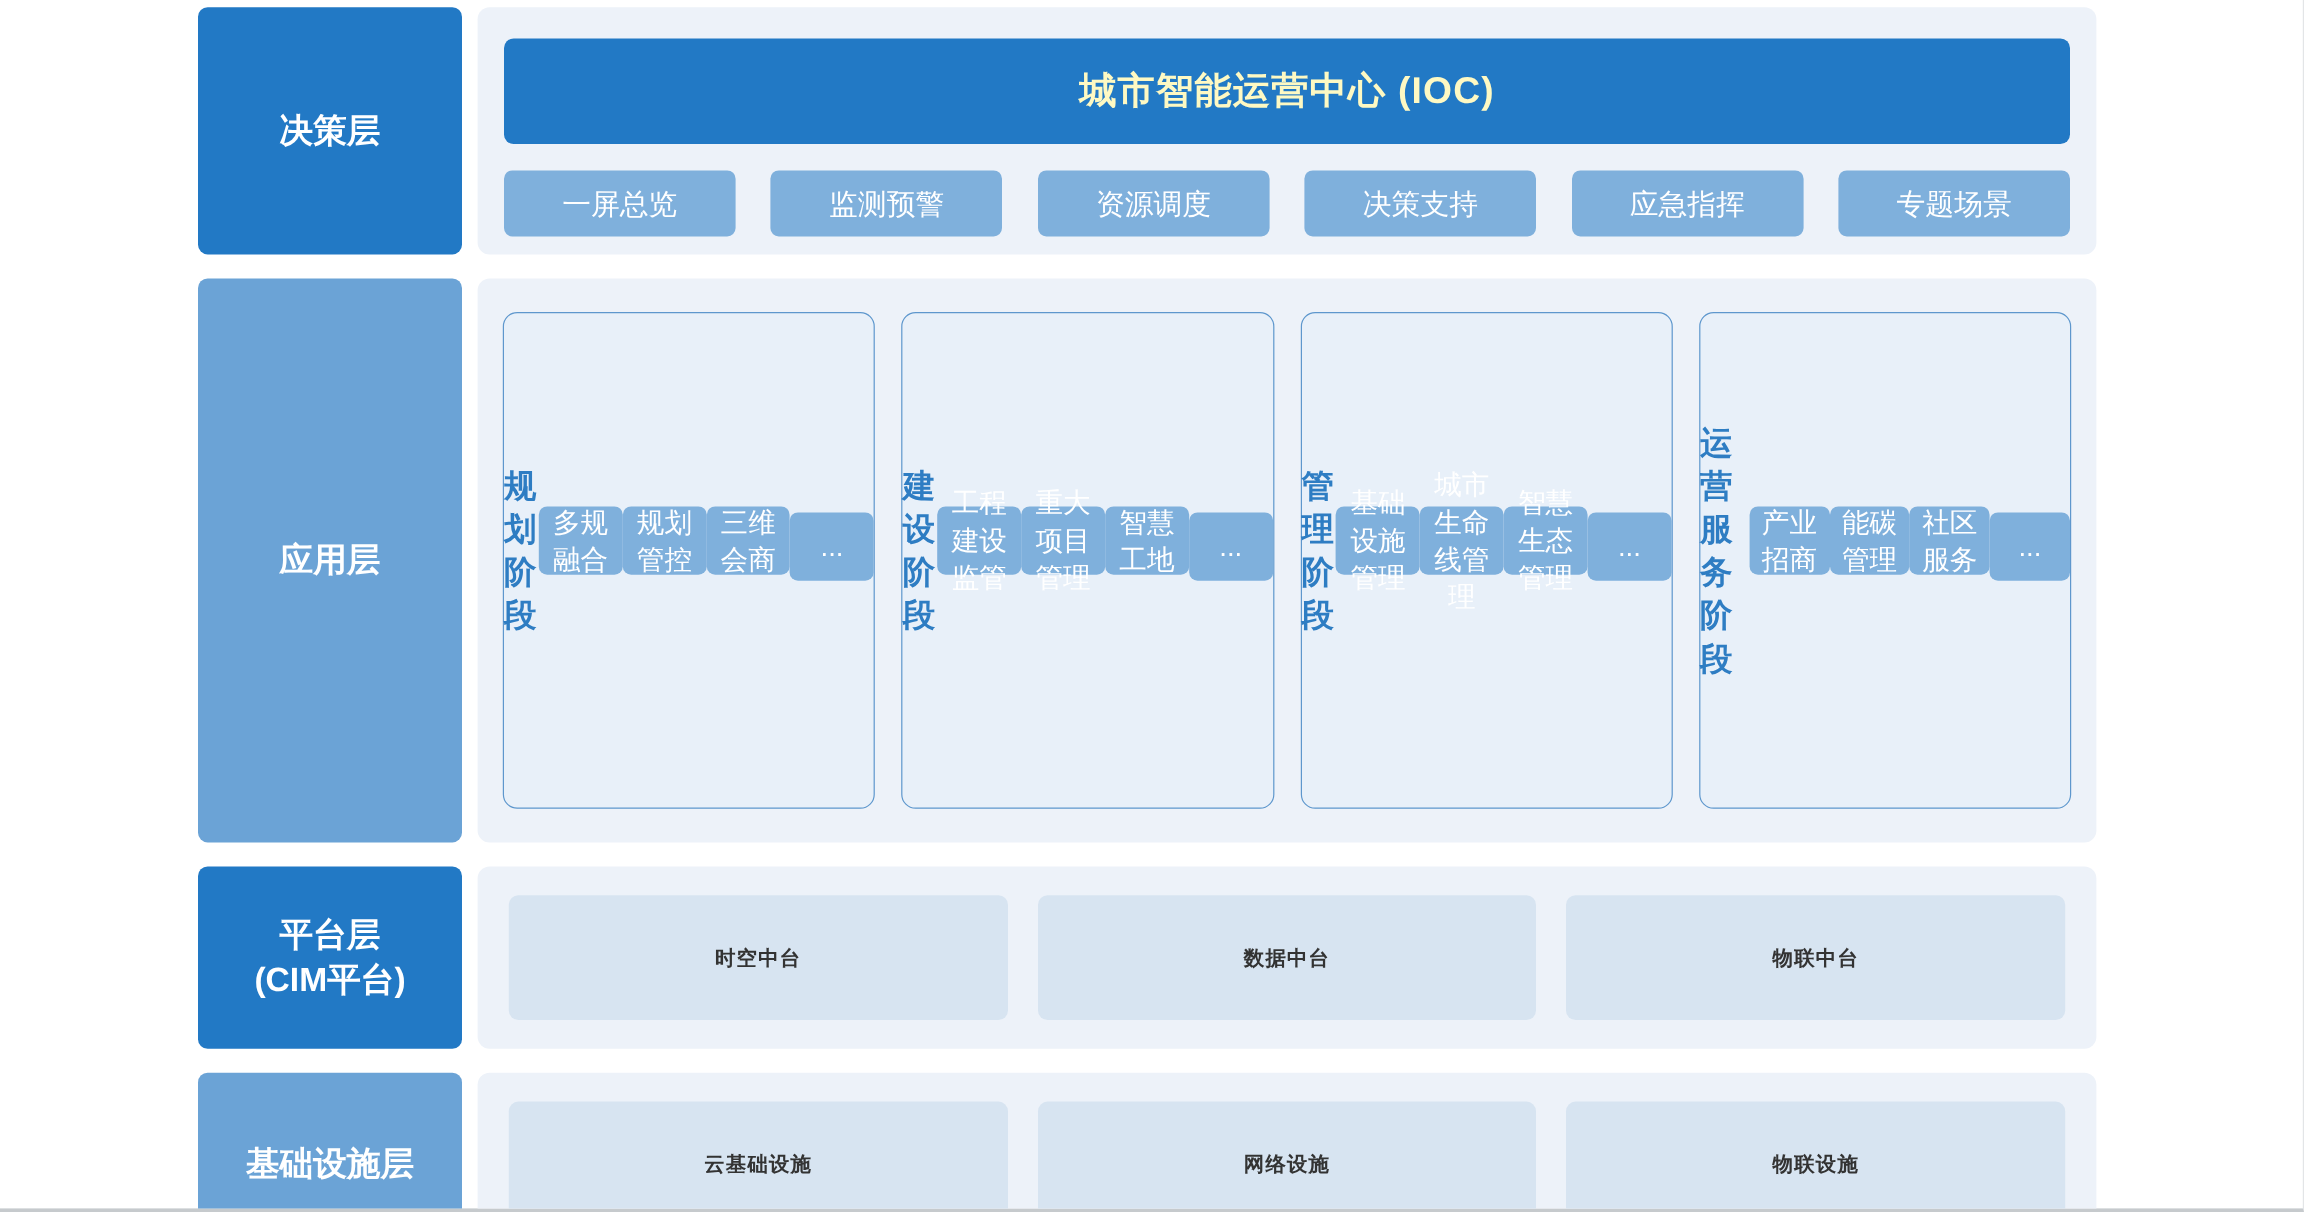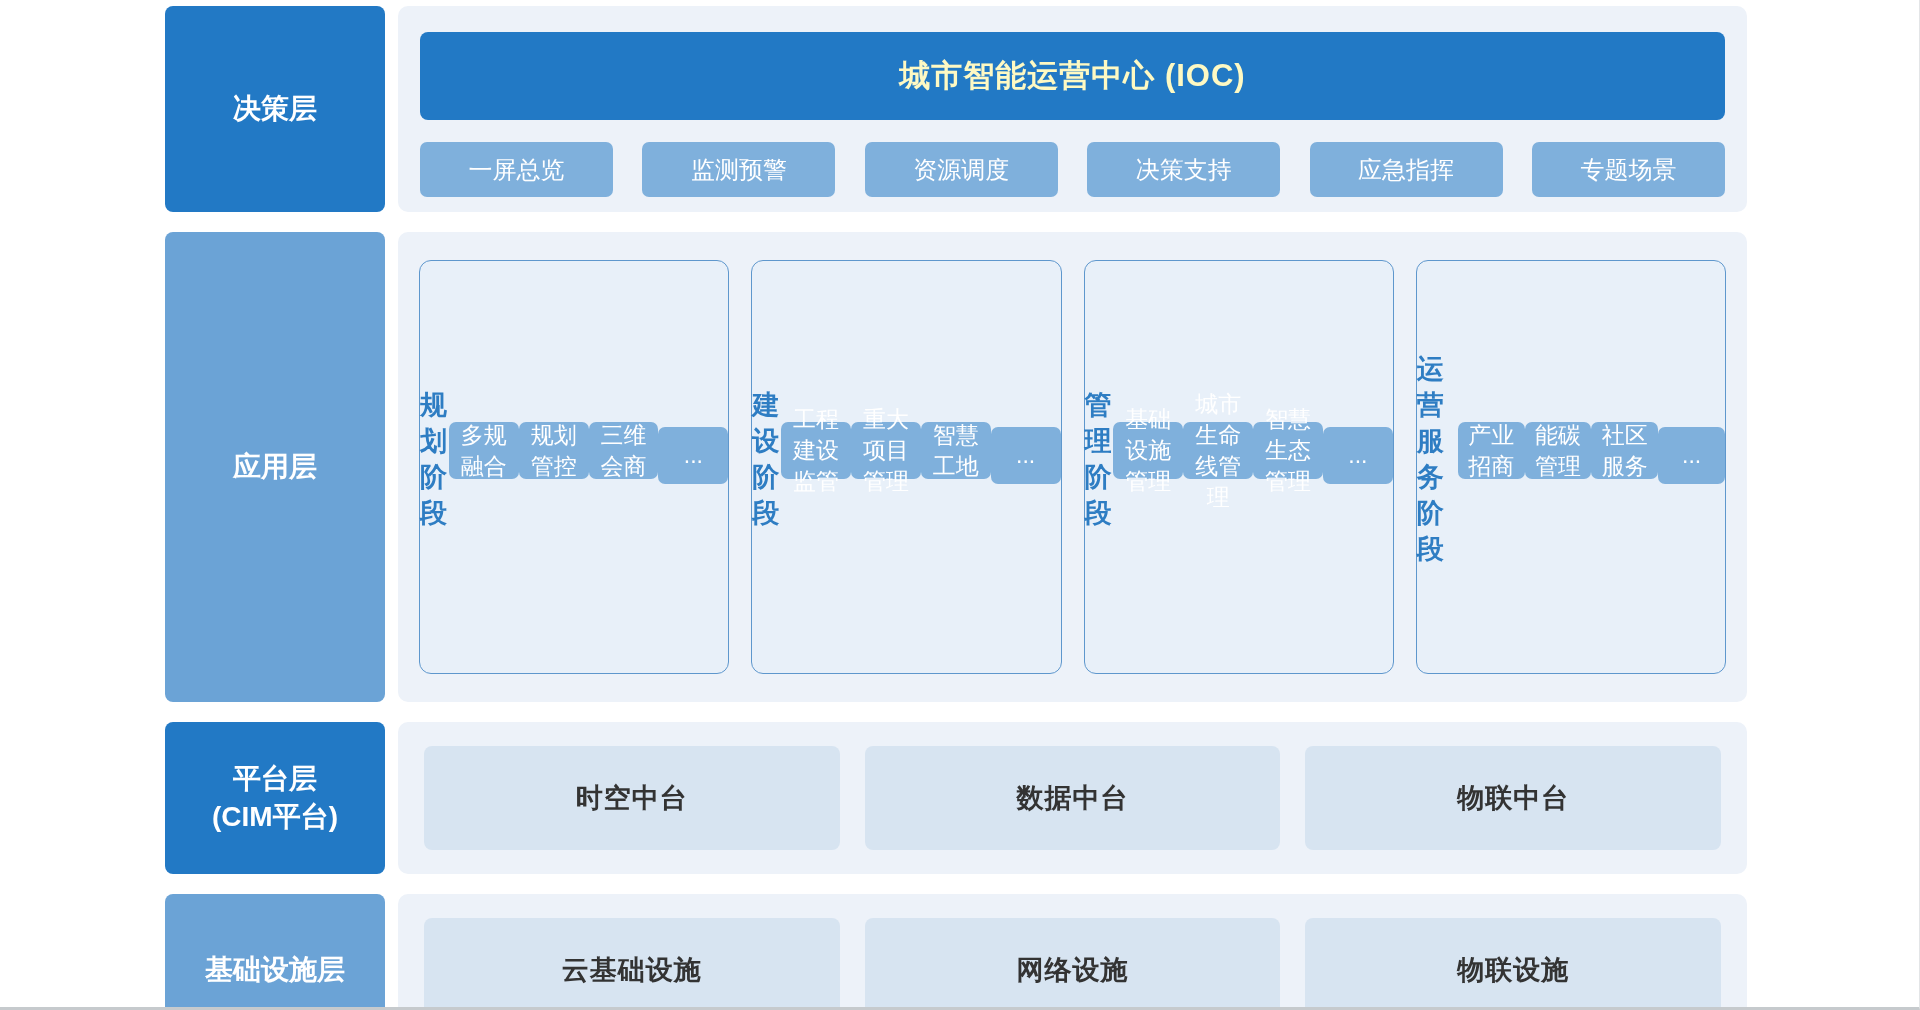--- a/index.html
+++ b/index.html
@@ -81,21 +81,21 @@
     cursor:pointer;
   }
   .app-item:last-child { margin-bottom:0; }
 
   
   .panel-boxes { display:flex; gap:25px; padding:24px 26px; }
   .mid-box {
     flex:1 1 0;
     background:#d7e4f1; border-radius:8px;
     display:flex; align-items:center; justify-content:center;
-    font-size:27px; font-weight:bold; color:#333333;
+    font-size:17px; font-weight:bold; color:#333333;
     letter-spacing:1px;
   }
 </style>
 </head>
 <body>
 
 <div class="wrap">
 
   <div class="row row-1">
     <div class="row-label tone-dark">

